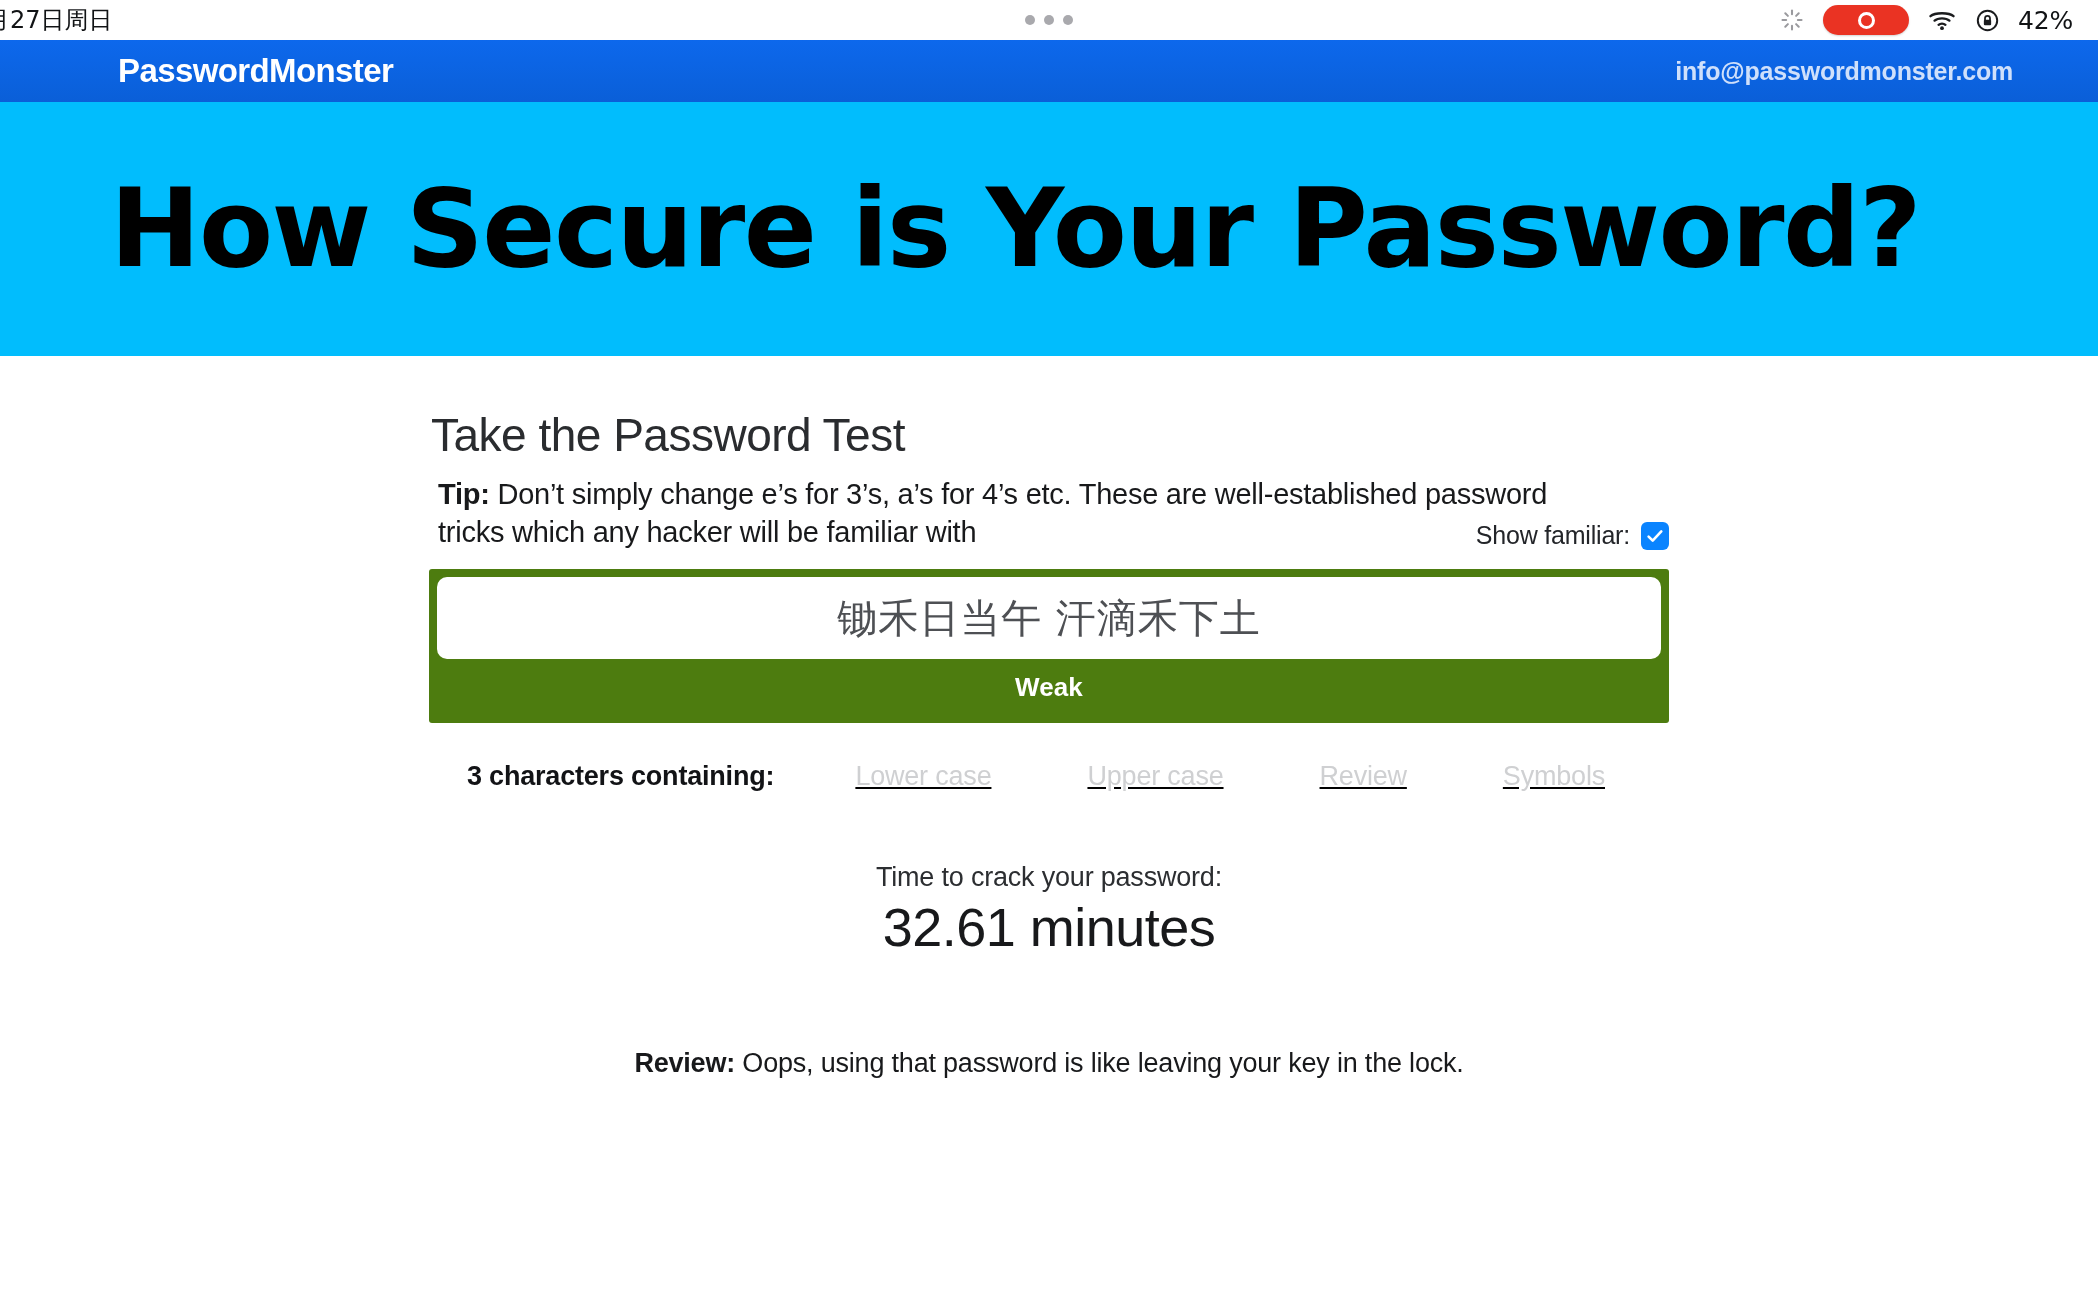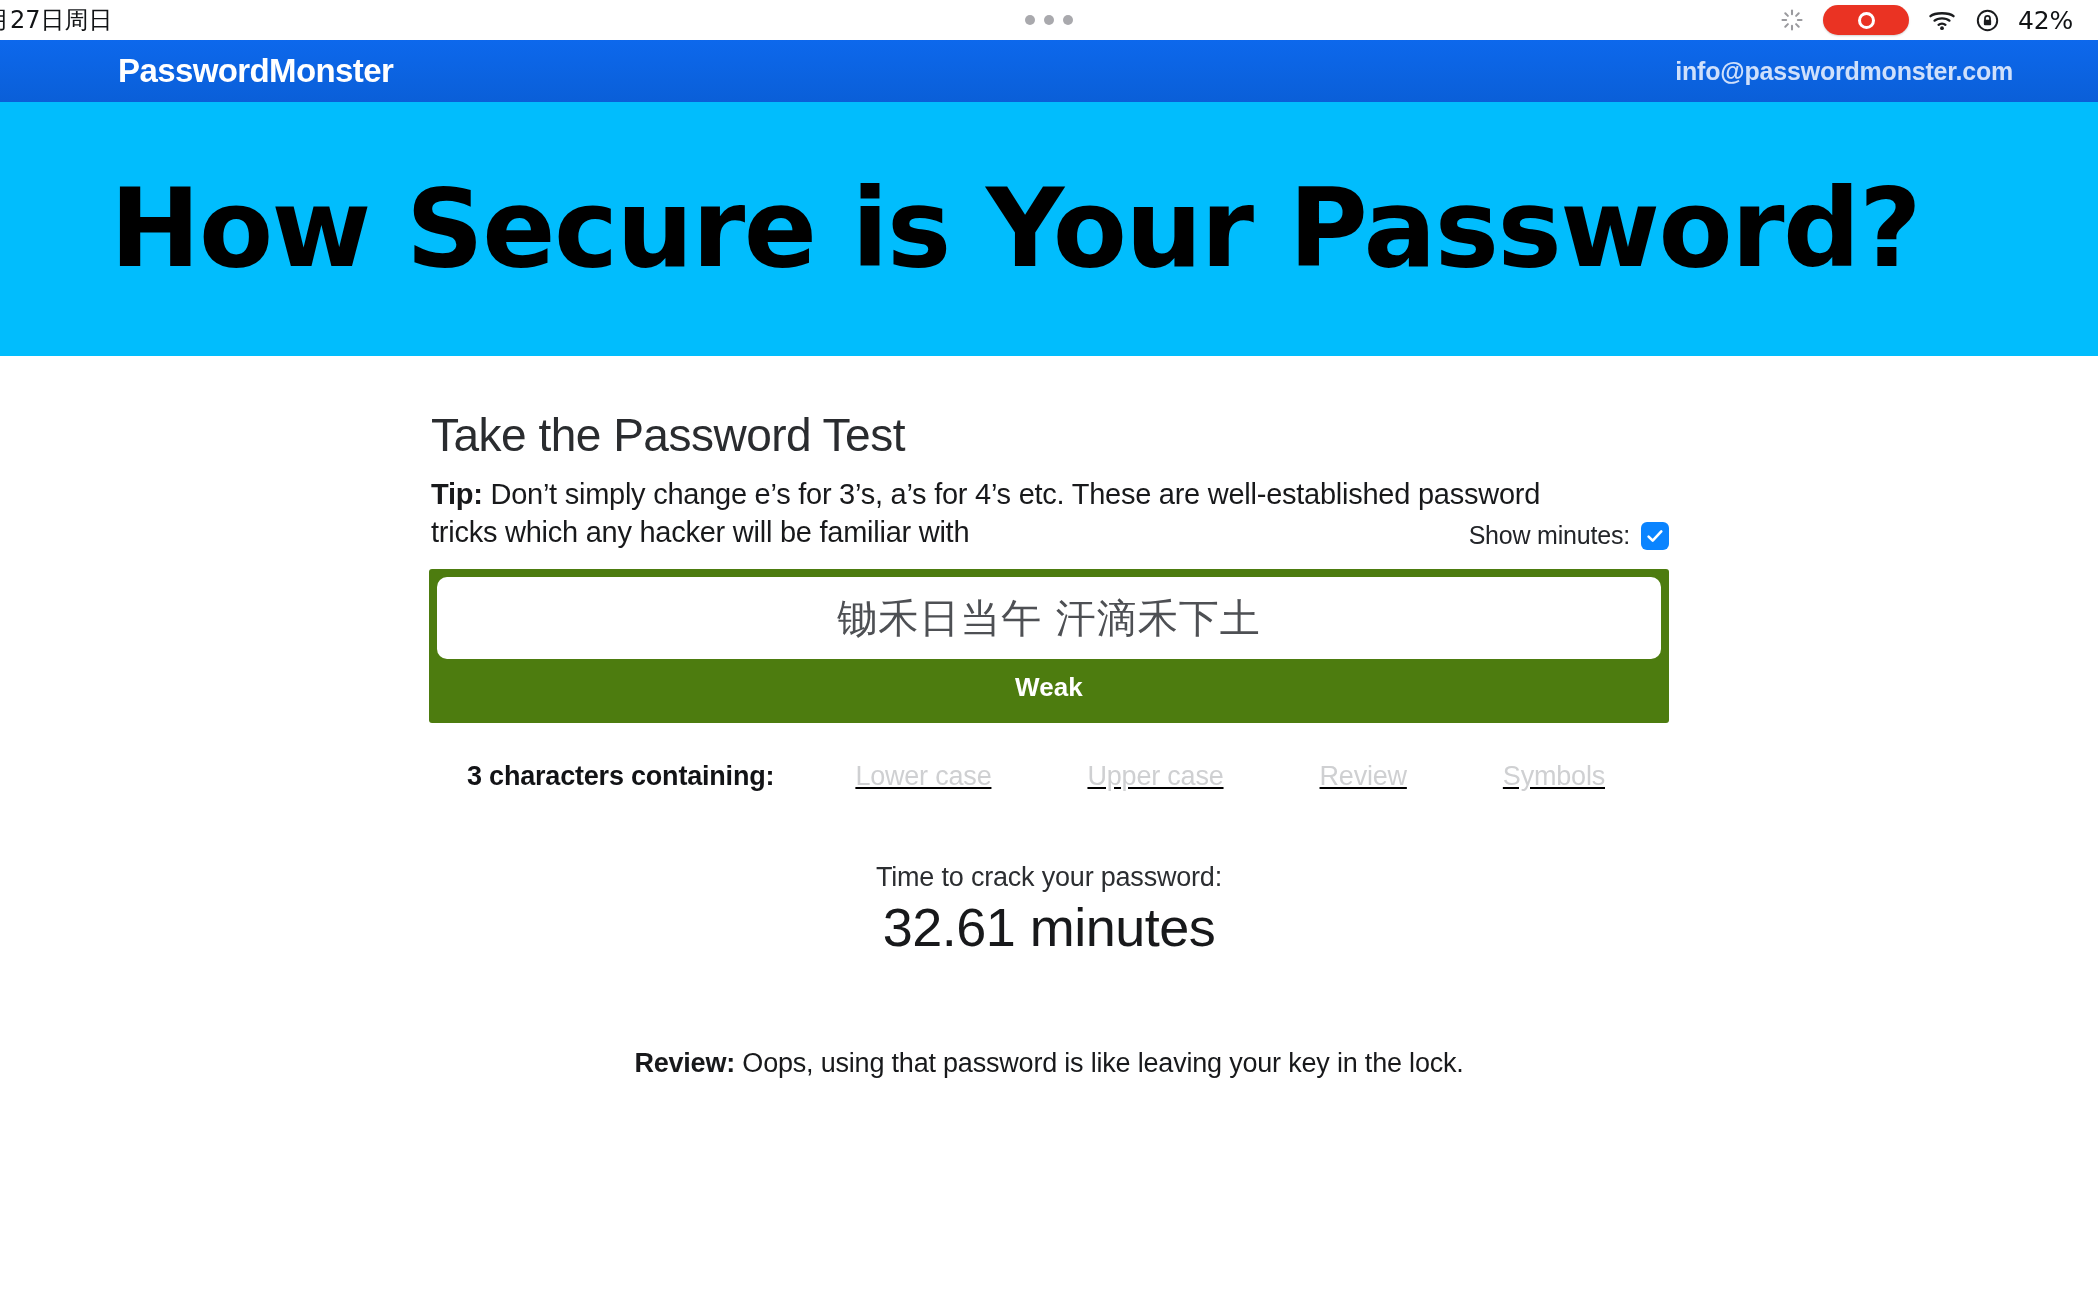--- a/index.html
+++ b/index.html
@@ -138,20 +138,21 @@
     font-size: 46px;
     color: #2a2c2f;
     font-weight: 400;
     letter-spacing: -0.5px;
     margin: 0 0 14px 2px;
   }
 
   .tip-row {
     position: relative;
     margin-bottom: 18px;
+    margin-left: 7px;
   }
   .tip {
     font-size: 29px;
     color: #18191b;
     line-height: 1.30;
     letter-spacing: -0.25px;
     max-width: 1180px;
     margin-left: 2px;
   }
   .tip b { font-weight: bold; }
@@ -330,21 +331,21 @@
 <div class="content">
   <div class="container">
 
     <div class="section-title">Take the Password Test</div>
 
     <div class="tip-row">
       <div class="tip">
         <b>Tip:</b><span> Don’t simply change e’s for 3’s, a’s for 4’s etc. These are well-established password tricks which any hacker will be familiar with</span>
       </div>
       <div class="show-pass">
-        <span class="show-pass-label">Show minutes:</span>
+        <span class="show-pass-label">Show familiar:</span>
         <span class="checkbox">
           <svg width="20" height="20" viewBox="0 0 20 20">
             <path d="M3.6 10.6 L7.7 14.6 L16.3 5.4" fill="none" stroke="#ffffff" stroke-width="2.6" stroke-linecap="round" stroke-linejoin="round"></path>
           </svg>
         </span>
       </div>
     </div>
 
     <div class="pw-wrap">
       <input class="pw-input" type="text" value="锄禾日当午 汗滴禾下土" style="">

